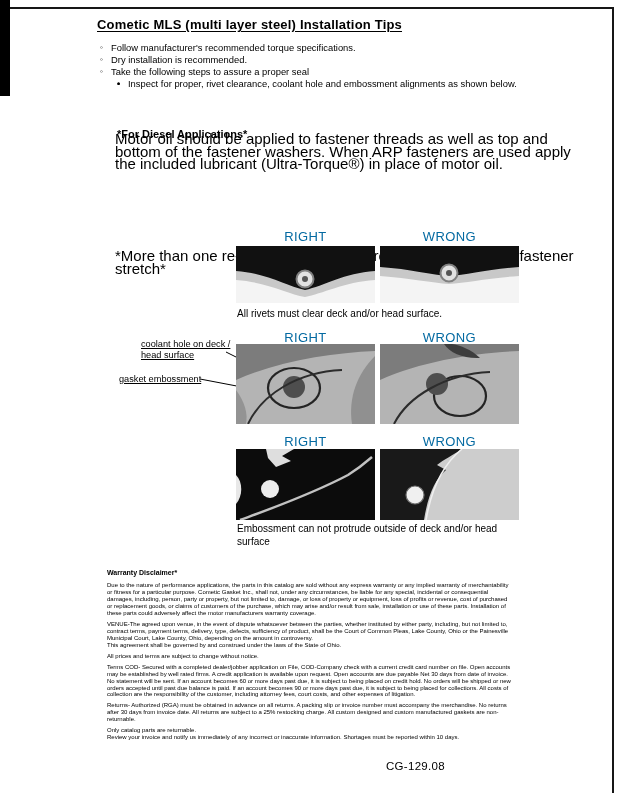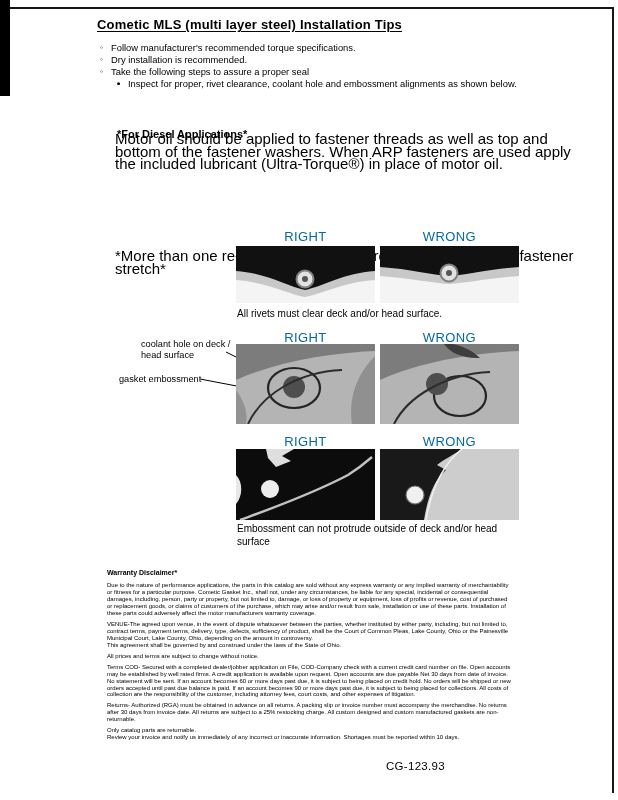--- a/index.html
+++ b/index.html
@@ -44,21 +44,21 @@
   .fig { position: absolute; display: block; }
   .img-r1 { top: 246px; }
   .img-r2 { top: 344px; }
   .img-r3 { top: 449px; }
 
   .caption { position: absolute; left: 237px; font-size: 10px; line-height: 1.28; }
   .cap-r1 { top: 308px; }
   .cap-r2 { top: 427px; }
   .cap-r3 { top: 523px; width: 276px; }
 
-  .annot { position: absolute; font-size: 9.2px; line-height: 1.22; color: #000; }
+  .annot { position: absolute; font-size: 9.2px; line-height: 1.22; color: #000; text-decoration: underline; }
   .annot-coolant { left: 141px; top: 339px; width: 90px; }
   .annot-emboss  { left: 119px; top: 374px; width: 102px; }
   .annot-lines { position: absolute; left: 200px; top: 344px; }
 
   .legal { position: absolute; left: 107px; top: 569px; width: 407px; font-size: 6px; line-height: 1.16; }
   .legal-heading { margin: 0 0 5px 0; font-size: 7px; font-weight: 700; }
   .legal p { margin: 0 0 4px 0; white-space: pre-line; }
 
   .footer-code { position: absolute; left: 386px; top: 760px; font-size: 11.5px; letter-spacing: 0.3px; }
 </style>
@@ -169,15 +169,15 @@
     <p>Due to the nature of performance applications, the parts in this catalog are sold without any express warranty or any implied warranty of merchantability or fitness for a particular purpose.  Cometic Gasket Inc., shall not, under any circumstances, be liable for any special, incidental or consequential damages, including, person, party or property, but not limited to, damage, or loss of property or equipment, loss of profits or revenue, cost of purchased or replacement goods, or claims of customers of the purchase, which may arise and/or result from sale, installation or use of these parts.  Installation of these parts could adversely affect the motor manufacturers warranty coverage.</p>
     <p>VENUE-The agreed upon venue, in the event of dispute whatsoever between the parties, whether instituted by either party, including, but not limited to, contract terms, payment terms, delivery, type, defects, sufficiency of product, shall be the Court of Common Pleas, Lake County, Ohio or the Painesville Municipal Court, Lake County, Ohio, depending on the amount in controversy.
 This agreement shall be governed by and construed under the laws of the State of Ohio.</p>
     <p>All prices and terms are subject to change without notice.</p>
     <p>Terms COD- Secured with a completed dealer/jobber application on File, COD-Company check with a current credit card number on file.  Open accounts may be established by well rated firms.  A credit application is available upon request.  Open accounts are due payable Net 30 days from date of invoice.  No statement will be sent.  If an account becomes 60 or more days past due, it is subject to being placed on credit hold.  No orders will be shipped or new orders accepted until past due balance is paid.  If an account becomes 90 or more days past due, it is subject to being placed for collections.  All costs of collection are the responsibility of the customer, including attorney fees, court costs, and other expenses of litigation.</p>
     <p>Returns- Authorized (RGA) must be obtained in advance on all returns.  A packing slip or invoice number must accompany the merchandise.  No returns after 30 days from invoice date.  All returns are subject to a 25% restocking charge.  All custom designed and custom manufactured gaskets are non-returnable.</p>
     <p>Only catalog parts are returnable.
 Review your invoice and notify us immediately of any incorrect or inaccurate information.  Shortages must be reported within 10 days.</p>
   </div>
 
-  <div class="footer-code">CG-123.93</div>
+  <div class="footer-code">CG-129.08</div>
 
 </div>
 
 </body></html>

